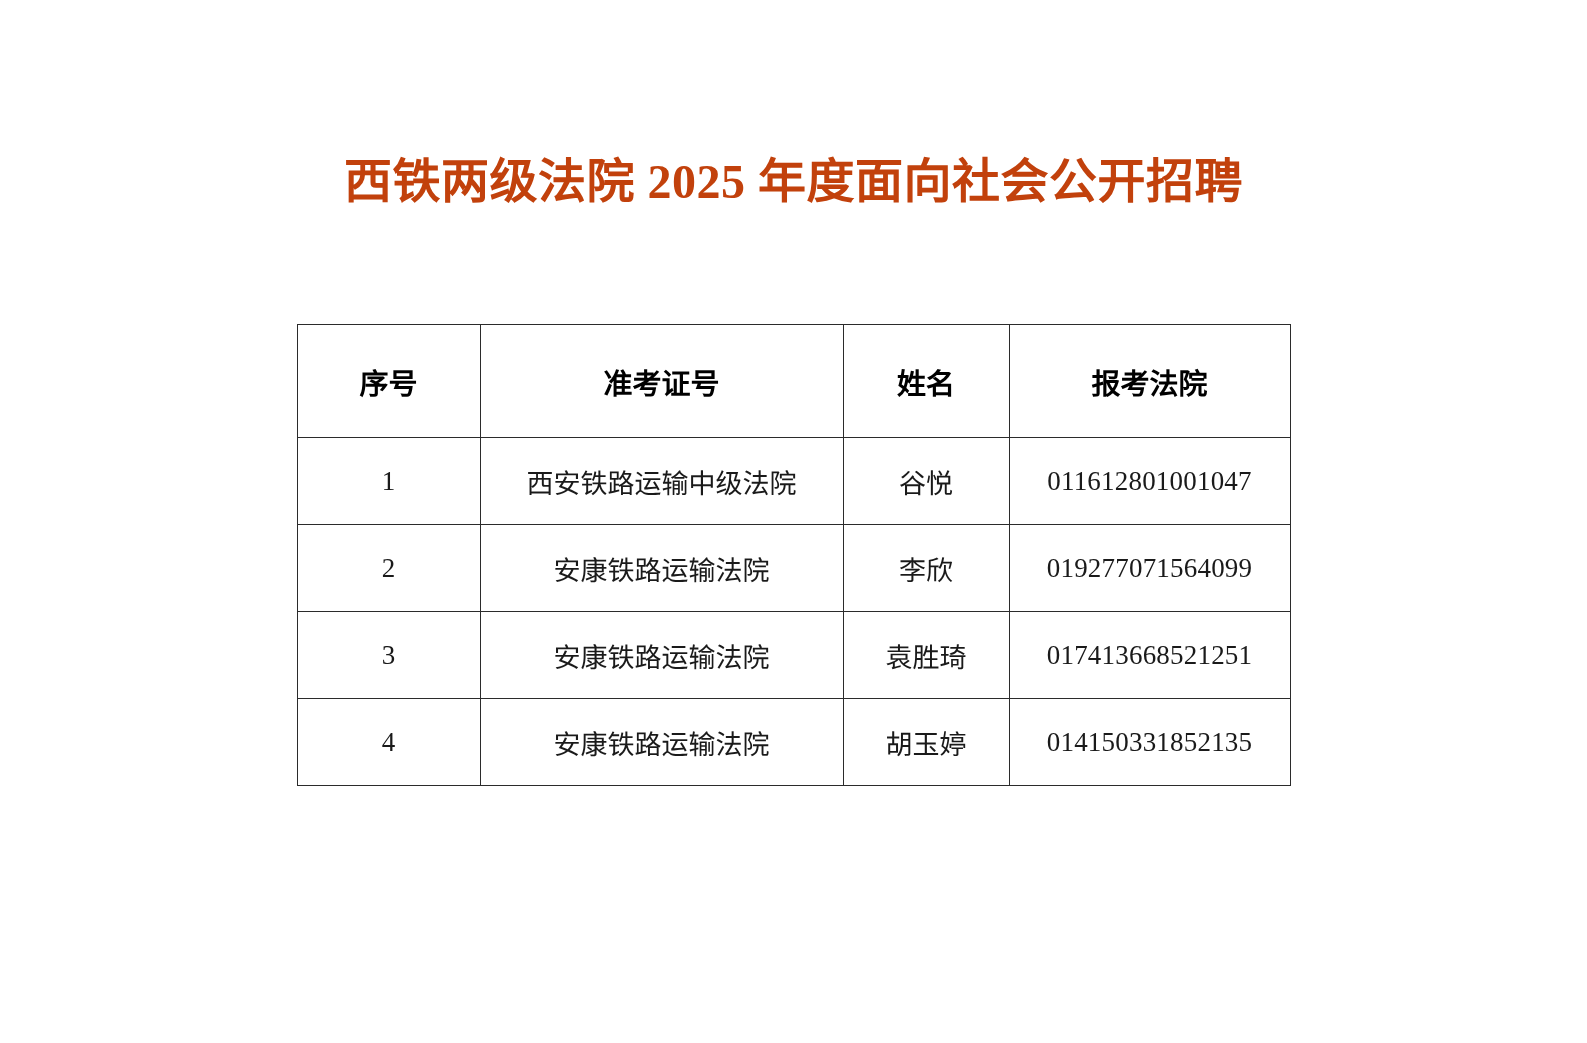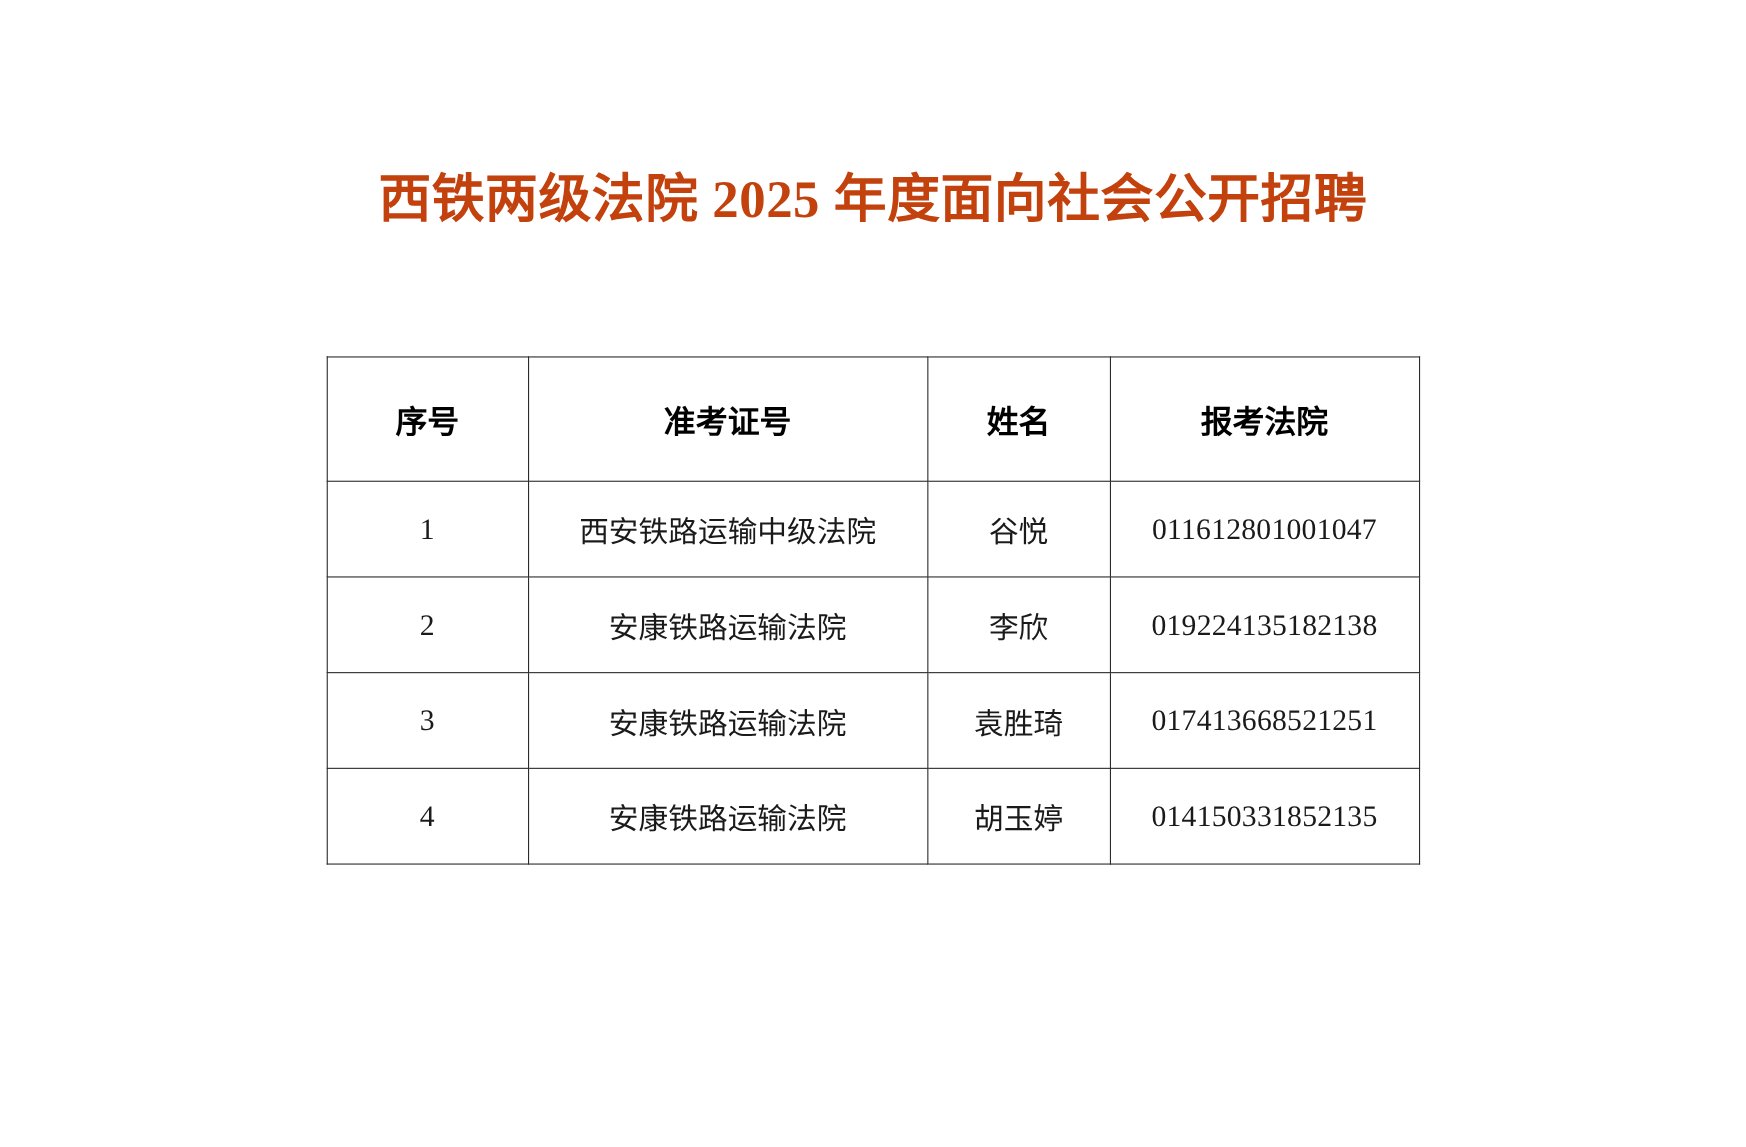--- a/index.html
+++ b/index.html
@@ -103,21 +103,21 @@
         <tr>
           <td class="num">1</td>
           <td>西安铁路运输中级法院</td>
           <td>谷悦</td>
           <td class="ticket">011612801001047</td>
         </tr>
         <tr>
           <td class="num">2</td>
           <td>安康铁路运输法院</td>
           <td>李欣</td>
-          <td class="ticket">019224135182138</td>
+          <td class="ticket">019277071564099</td>
         </tr>
         <tr>
           <td class="num">3</td>
           <td>安康铁路运输法院</td>
           <td>袁胜琦</td>
           <td class="ticket">017413668521251</td>
         </tr>
         <tr>
           <td class="num">4</td>
           <td>安康铁路运输法院</td>

